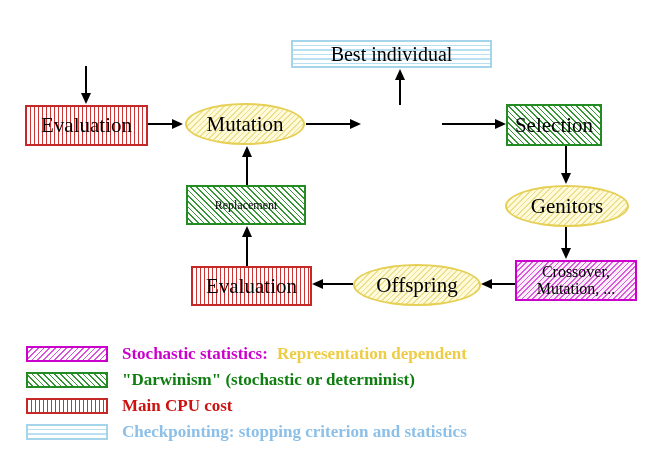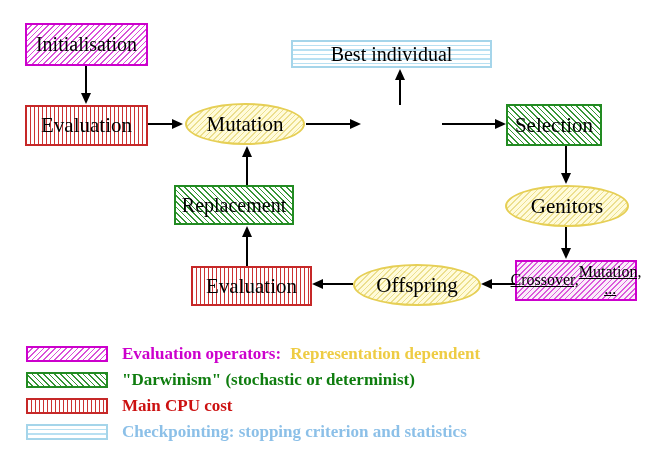--- a/index.html
+++ b/index.html
@@ -20,26 +20,26 @@
   .p-yellow{border:2px solid #e6cf55;background:repeating-linear-gradient(135deg,#fffbda 0 2.8px,#ecdf8e 2.8px 4px);}
   .ellipse{border-radius:50%;}
 
   
   #n-init{left:25px;top:23px;width:123px;height:43px;font-size:20px;}
   #n-eval-top{left:25px;top:105px;width:123px;height:41px;}
   #n-parents{left:185px;top:103px;width:120px;height:42px;}
   #n-best{left:291px;top:40px;width:201px;height:28px;font-size:20px;}
   #n-stop{left:361px;top:105px;width:81px;height:42px;border-radius:11px;}
   #n-selection{left:506px;top:104px;width:96px;height:42px;}
-  #n-replacement{left:174px;top:185px;width:120px;height:40px;font-size:20px;}
+  #n-replacement{left:186px;top:185px;width:120px;height:40px;font-size:12px;}
   #n-generation{left:325px;top:162px;width:170px;height:90px;border:4px dashed #ef8888;border-radius:50%;color:#ef9292;font-size:24px;}
   #n-genitors{left:505px;top:185px;width:124px;height:42px;}
   #n-eval-bot{left:191px;top:266px;width:121px;height:40px;}
   #n-offspring{left:353px;top:264px;width:128px;height:42px;}
-  #n-crossover{left:515px;top:260px;width:122px;height:41px;font-size:16px;flex-direction:row;text-decoration:underline;}
+  #n-crossover{left:515px;top:260px;width:122px;height:41px;font-size:16px;flex-direction:column;}
 
   
   .aline{position:absolute;background:#000;}
   .h{height:2px;} .v{width:2px;}
   .ahead{position:absolute;width:0;height:0;}
   .ar{border-top:5px solid transparent;border-bottom:5px solid transparent;border-left:11px solid #000;}
   .al{border-top:5px solid transparent;border-bottom:5px solid transparent;border-right:11px solid #000;}
   .au{border-left:5px solid transparent;border-right:5px solid transparent;border-bottom:11px solid #000;}
   .ad{border-left:5px solid transparent;border-right:5px solid transparent;border-top:11px solid #000;}
 
@@ -50,23 +50,20 @@
   .seg2{margin-left:9px;}
   #lr1{top:345px;} #lr2{top:371px;} #lr3{top:397px;} #lr4{top:423px;}
   .c-magenta{color:#cc00cc;} .c-yellow{color:#eecc44;} .c-green{color:#0f7d0f;}
   .c-red{color:#cc1111;} .c-blue{color:#8cc0e8;}
 </style>
 </head>
 <body>
 
 <div id="canvas">
 
-  <div class="node p-magenta" id="n-init">
-    <span>Initialisation</span>
-  </div>
   <div class="node p-red" id="n-eval-top">
     <span>Evaluation</span>
   </div>
   <div class="node p-yellow ellipse" id="n-parents">
     <span>Mutation</span>
   </div>
   <div class="node p-cyan" id="n-best">
     <span>Best individual</span>
   </div>
   <div class="node p-green" id="n-selection">
@@ -117,21 +114,21 @@
   <div class="aline h" style="left:323px;top:283px;width:30px;"></div>
 
   <div class="ahead au" style="left:242px;top:226px;"></div>
   <div class="aline v" style="left:246px;top:237px;height:29px;"></div>
 
   <div class="ahead au" style="left:242px;top:146px;"></div>
   <div class="aline v" style="left:246px;top:157px;height:28px;"></div>
 
   <div class="lrow" id="lr1">
     <div class="swatch p-magenta"></div>
-    <span class="ltext c-magenta">Evaluation operators:</span>
+    <span class="ltext c-magenta">Stochastic statistics:</span>
     <span class="ltext c-yellow seg2">Representation dependent</span>
   </div>
   <div class="lrow" id="lr2">
     <div class="swatch p-green"></div>
     <span class="ltext c-green">"Darwinism" (stochastic or determinist)</span>
   </div>
   <div class="lrow" id="lr3">
     <div class="swatch p-red"></div>
     <span class="ltext c-red">Main CPU cost</span>
   </div>

